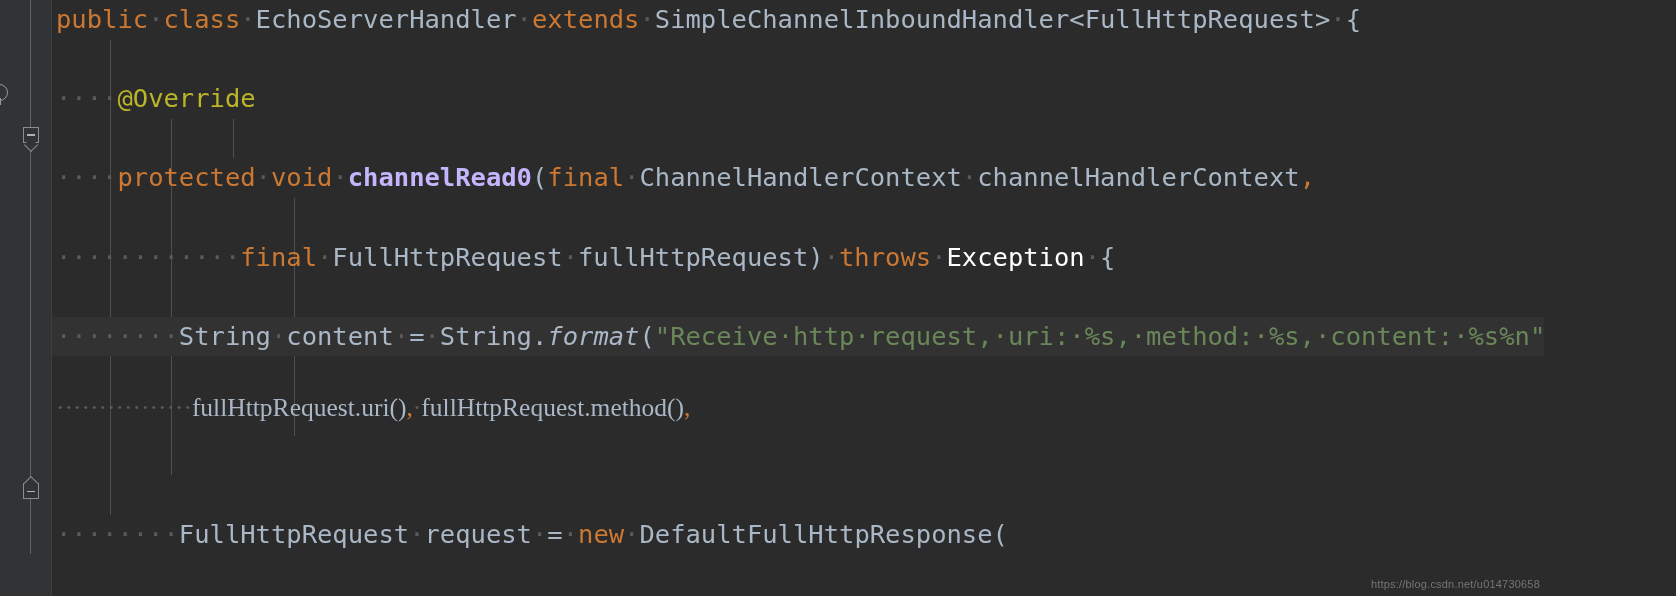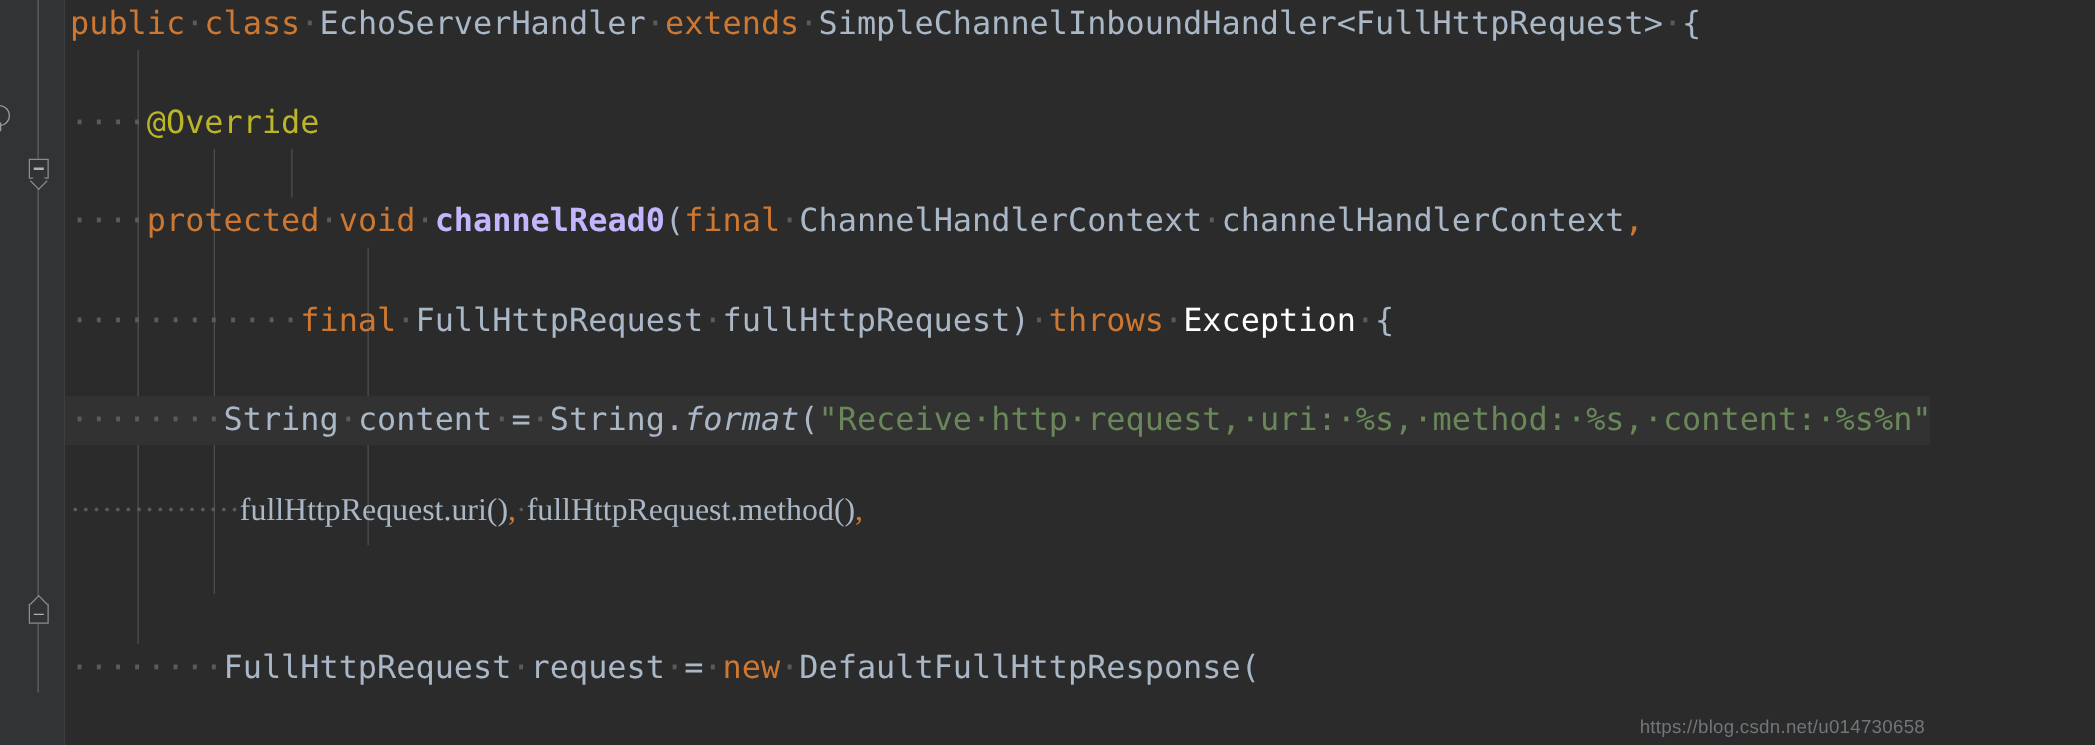--- a/index.html
+++ b/index.html
@@ -170,21 +170,21 @@
   .gry  { color: #ffffff; }          
   .pnc  { color: #cc7832; }          
   .ws   { color: #5b5b5b; }          
 
   
   .watermark {
     position: absolute;
     right: 16px;
     bottom: 6px;
     font-family: "Liberation Sans", sans-serif;
-    font-size: 15px;
+    font-size: 11px;
     color: #70767a;
     letter-spacing: 0.2px;
     margin-top: 24px;
   }
 
   
   .scroll-strip {
     position: absolute;
     top: 0;
     right: 0;

